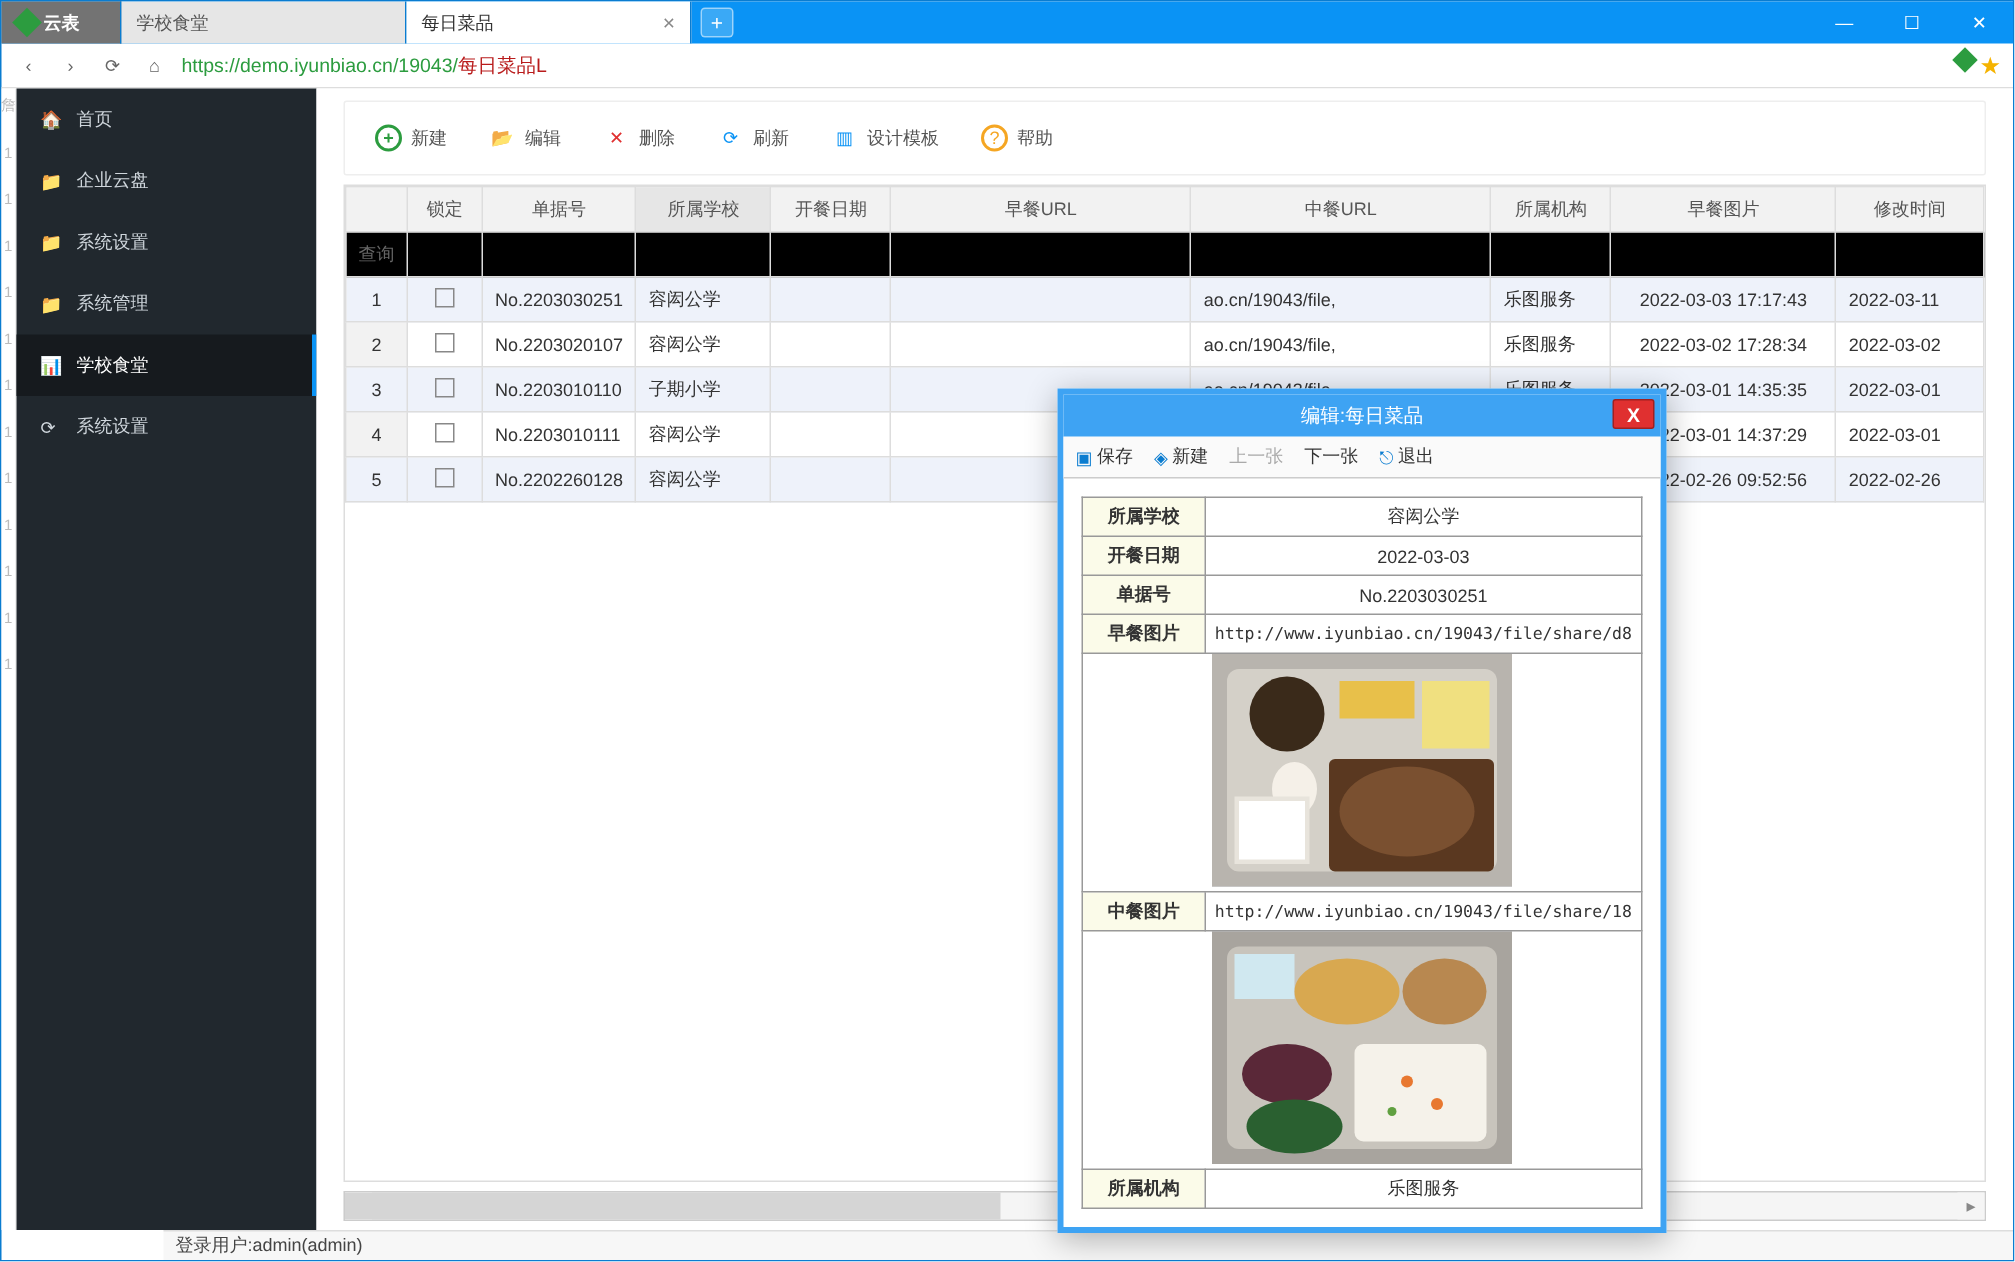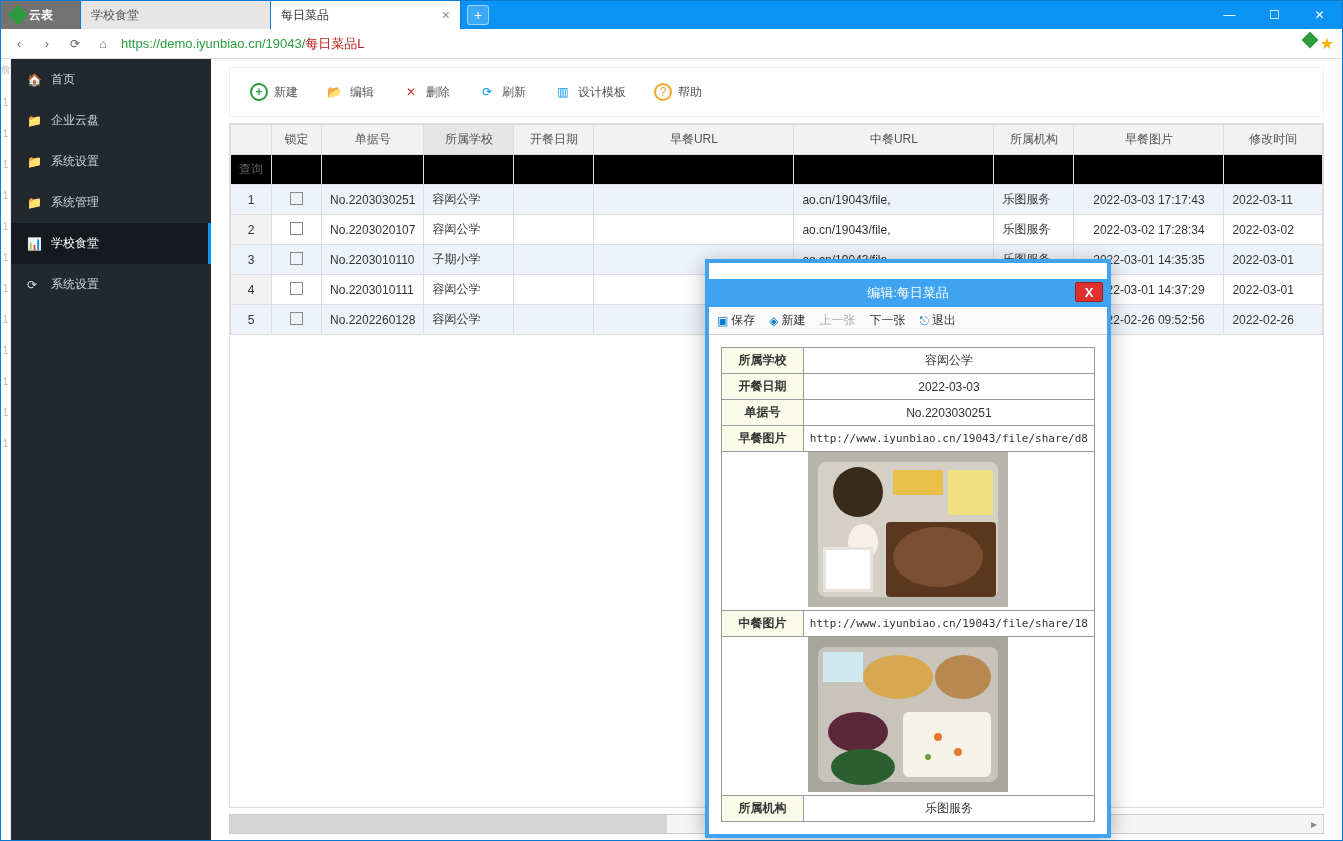--- a/index.html
+++ b/index.html
@@ -57,21 +57,21 @@
 
 .hscroll { height:20px; margin: 0 18px 6px; border:1px solid #ccc; background:#f5f5f5; position:relative; }
 .hscroll .thumb { position:absolute; left:0; top:0; height:100%; width:40%; background:#d5d5d5; }
 .hscroll .arrow { position:absolute; top:0; width:18px; height:100%; background:#f5f5f5; display:flex;align-items:center;justify-content:center; color:#888;}
 .hscroll .arrow.left{left:0;} .hscroll .arrow.right{right:0;}
 
 .statusbar { height:20px; border-top:1px solid #ddd; padding: 0 8px; display:flex; align-items:center; color:#444; background:#f7f7f7; margin-left:108px; }
 
 
 .dialog { position:absolute; left:494px; top:200px; width:406px; background:#fff; border:4px solid #3ea3f3; box-shadow:0 4px 20px rgba(0,0,0,0.3); z-index:10; }
-.dialog .dtitle { height:28px; background:#3ea3f3; color:#fff; display:flex; align-items:center; justify-content:center; position:relative; font-size:13px;margin-top:16px; }
+.dialog .dtitle { height:28px; background:#3ea3f3; color:#fff; display:flex; align-items:center; justify-content:center; position:relative; font-size:13px; }
 .dialog .dclose { position:absolute; right:4px; top:3px; width:28px; height:20px; background:#e03030; color:#fff; display:flex;align-items:center;justify-content:center; font-weight:bold; cursor:pointer; border-radius:2px; border:1px solid #a02020;}
 .dialog .dtoolbar { height:28px; border-bottom:1px solid #ccc; display:flex; align-items:center; padding:0 8px; gap:14px; background:#fafafa; }
 .dialog .dtbtn { display:flex; align-items:center; gap:3px; cursor:pointer; color:#333; font-size:12px; }
 .dialog .dtbtn.disabled { color:#aaa; cursor:default; }
 .dialog .dbody { padding: 12px; }
 .formtable { border-collapse:collapse; width:100%; }
 .formtable td { border:1px solid #999; padding:4px 6px; height:20px; font-size:12px; }
 .formtable td.label { background:#fbfbe9; width:90px; font-weight:bold; }
 .formtable td.imgcell { padding:0; height:155px; text-align:center; }
 .food-img { width:200px; height:155px; display:inline-block; background:#999; position:relative; }
@@ -380,13 +380,16 @@
                   <td class="label">所属机构</td>
                   <td style="text-align:center;">乐图服务</td>
                 </tr>
           </tbody>
             </table>
         </div>
       </div>
     </div>
   </div>
 
+  <div class="statusbar">
+    <span>登录用户:admin(admin)</span>
+  </div>
 </div>
 
 </body></html>

